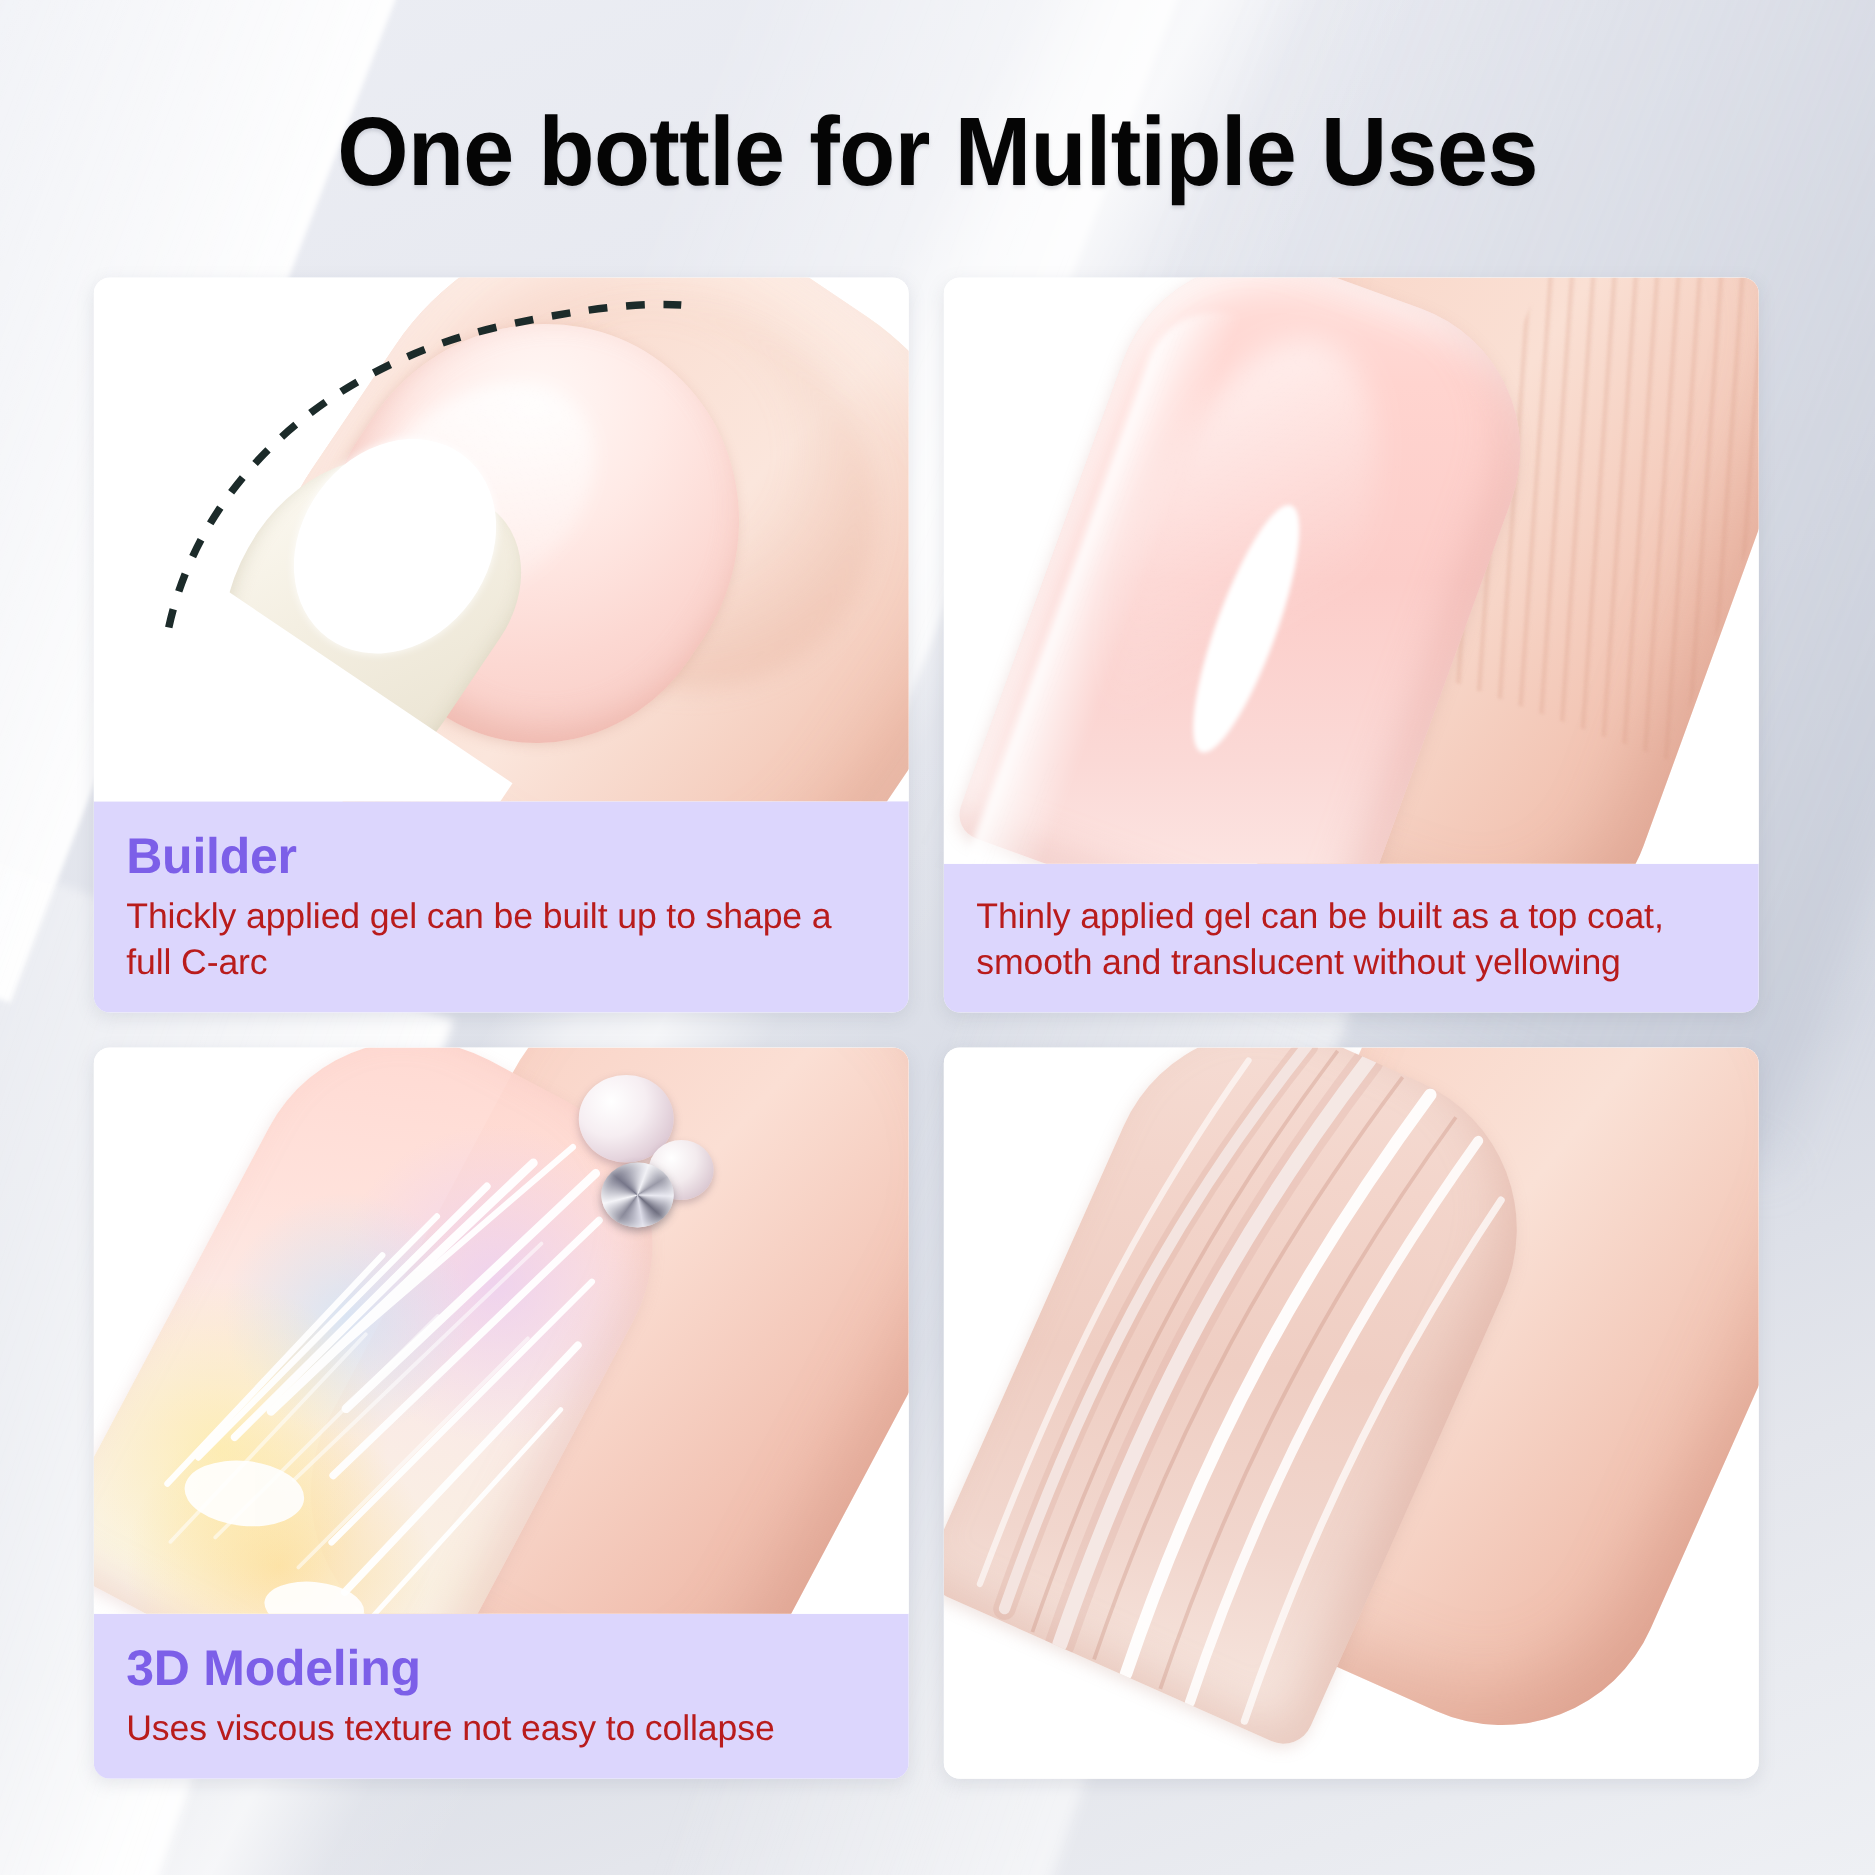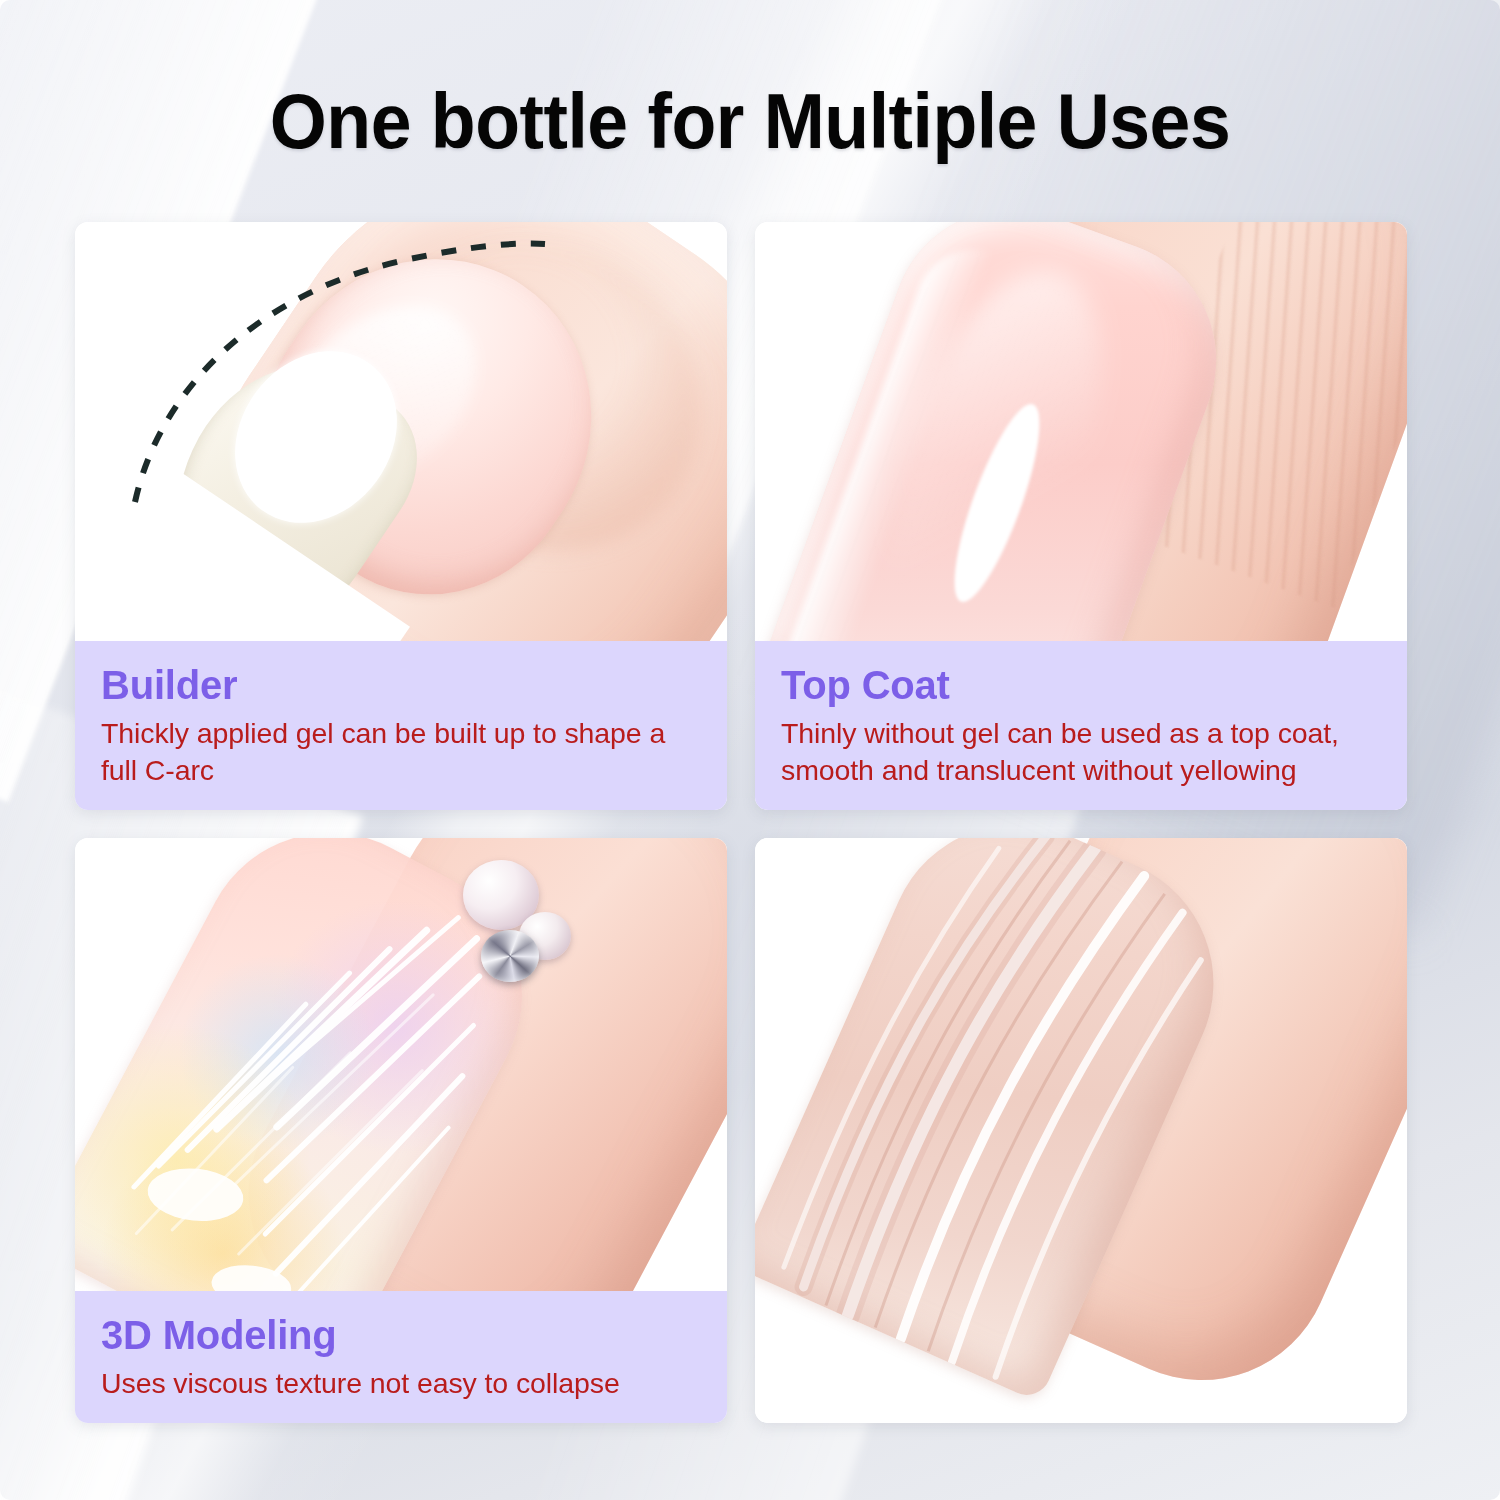--- a/index.html
+++ b/index.html
@@ -21,21 +21,20 @@
         rgba(255,255,255,0.72) 42%,
         rgba(255,255,255,0.10) 46%,
         rgba(255,255,255,0) 50%),
       linear-gradient(160deg,
         #eceef4 0%,
         #e7e9f0 22%,
         #dfe2ea 46%,
         #d6dae4 66%,
         #e4e6ec 82%,
         #eef0f4 100%);
-    border-radius: 10px;
   }
 
   
   .sheen{
     position:absolute;
     pointer-events:none;
     background:linear-gradient(to right, rgba(255,255,255,0.85), rgba(255,255,255,0.0));
   }
   .sheen-a{
     left:-220px; top:-340px; width:440px; height:1100px;
@@ -390,22 +389,21 @@
         <div class="scene">
           <div class="f2-finger"></div>
           <div class="f2-wrinkle"></div>
           <div class="f2-nail"></div>
           <div class="f2-nail-edge"></div>
           <div class="f2-sheen"></div>
           <div class="f2-gloss"></div>
         </div>
       </div>
       <div class="caption">
-        <div class="cap-title">Top Coat</div>
-        <div class="cap-body">Thinly without gel can be used as a top coat, smooth and translucent without yellowing</div>
+        <div class="cap-body">Thinly applied gel can be built as a top coat, smooth and translucent without yellowing</div>
       </div>
     </div>
 
     <div class="card">
       <div class="photo">
         <div class="scene">
           <div class="f3-finger"></div>
           <div class="f3-nail">
             <div class="f3-irid"></div>
             <svg class="f3-strokes" width="330" height="520" viewBox="0 0 330 520">

